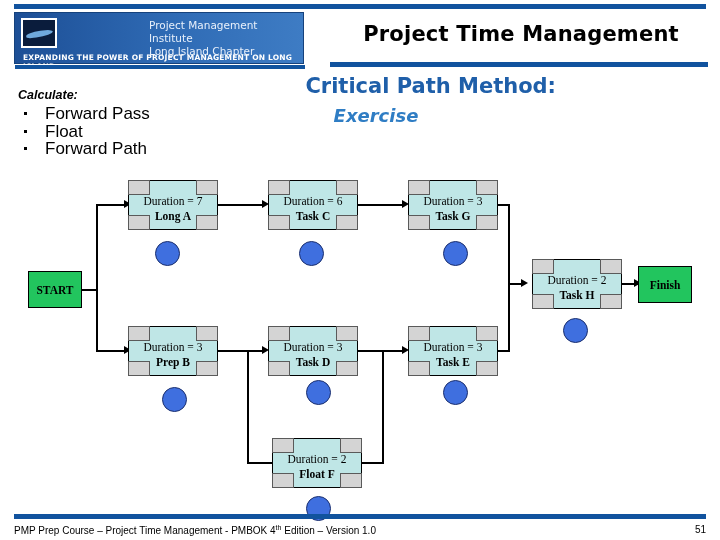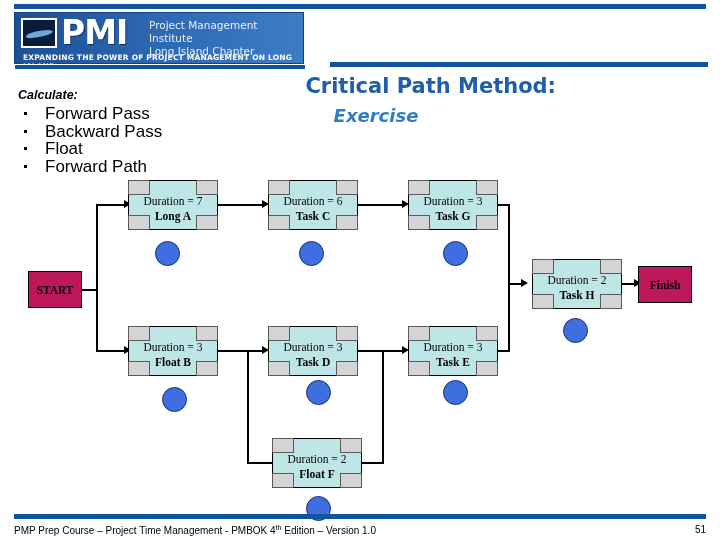--- a/index.html
+++ b/index.html
@@ -161,21 +161,21 @@
   }
   .node .tsk {
     position: absolute; left: 0; top: 29px; width: 100%;
     text-align: center;
     font-family: "Liberation Serif", serif;
     font-weight: bold; font-size: 11.5px; color: #000000;
   }
 
   .endnode {
     position: absolute;
-    background: #be185d;
+    background: #22c55e;
     border: 1px solid #000000;
     box-sizing: border-box;
     font-family: "Liberation Serif", serif;
     font-weight: bold; font-size: 11.5px; color: #000000;
     display: flex; align-items: center; justify-content: center;
   }
 
   .circle {
     position: absolute;
     width: 25px; height: 25px;
@@ -217,35 +217,34 @@
 <body>
 
 <div class="slide">
 
   <div class="top-rule"></div>
 
   <div class="logo-box">
     <div class="logo-mark">
       <div class="isle"></div>
     </div>
-    <div class="logo-pmi">PMI</div>
     <div class="logo-lines">
       <div>Project Management Institute</div>
       <div>Long Island Chapter</div>
     </div>
     <div class="logo-tag">EXPANDING THE POWER OF PROJECT MANAGEMENT ON LONG ISLAND</div>
     <div class="logo-underline"></div>
   </div>
 
+  <div class="slide-title">Project Time Management</div>
   <div class="title-rule"></div>
 
   <div class="calc-head">Calculate:</div>
   <ul class="bullets">
     <li><span class="bdot"></span><span>Forward Pass</span></li>
-    <li><span class="bdot"></span><span>Backward Pass</span></li>
     <li><span class="bdot"></span><span>Float</span></li>
     <li><span class="bdot"></span><span>Forward Path</span></li>
   </ul>
 
   <div class="cpm-title">Critical Path Method:</div>
   <div class="cpm-sub">Exercise</div>
 
   <div class="diagram">
 
     <div class="ln lnh" style="left:82px; top:289px; width:16px;"></div>
@@ -332,21 +331,21 @@
       <span class="tsk">Task H</span>
     </div>
     <div class="circle" style="left:563px; top:318px;"></div>
 
     <div class="node" style="left:128px; top:326px;">
       <span class="corner c-tl"></span>
       <span class="corner c-tr"></span>
       <span class="corner c-bl"></span>
       <span class="corner c-br"></span>
       <span class="dur">Duration = 3</span>
-      <span class="tsk">Float B</span>
+      <span class="tsk">Prep B</span>
     </div>
     <div class="circle" style="left:162px; top:387px;"></div>
 
     <div class="node" style="left:268px; top:326px;">
       <span class="corner c-tl"></span>
       <span class="corner c-tr"></span>
       <span class="corner c-bl"></span>
       <span class="corner c-br"></span>
       <span class="dur">Duration = 3</span>
       <span class="tsk">Task D</span>

